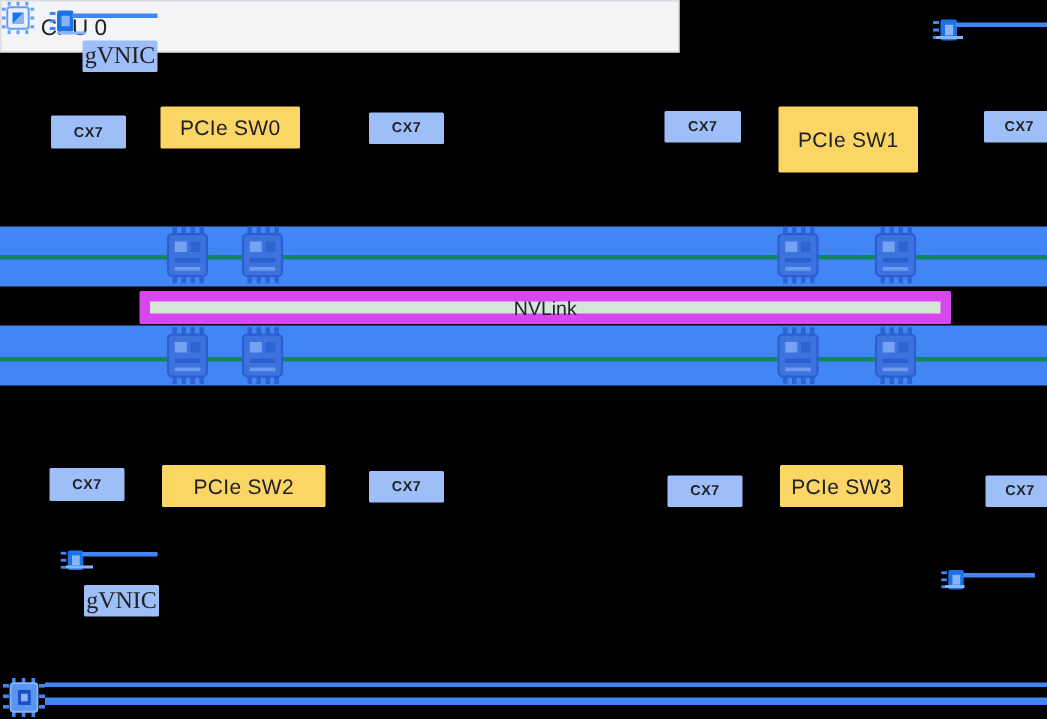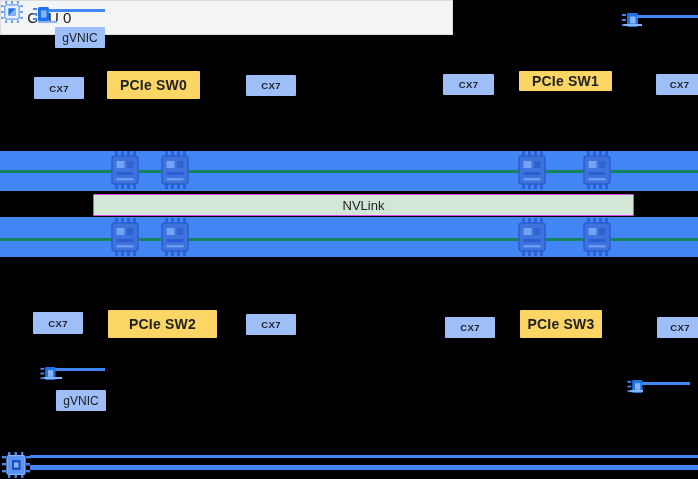--- a/index.html
+++ b/index.html
@@ -5,26 +5,26 @@
   html,body{margin:0;padding:0;background:#000;}
   #stage{
     position:relative;width:698px;height:479px;background:var(--background,#000);
     overflow:hidden;font-family:"Liberation Sans",sans-serif;color:#202124;
   }
   .box{
     position:absolute;box-sizing:border-box;display:flex;align-items:center;
     justify-content:center;text-align:center;border-radius:1px;
   }
   .cx7{background:var(--nic-light-blue,#9EBEF7);font-size:9.5px;letter-spacing:.4px;font-weight:700;margin-left:10px;}
-  .gvnic{background:var(--nic-light-blue,#9EBEF7);font-size:12px;}
-  .sw{background:var(--pcie-switch-yellow,#FBD665);font-size:14px;font-weight:700;letter-spacing:.2px;}
+  .gvnic{background:var(--nic-light-blue,#9EBEF7);font-size:16px;font-family:Liberation Serif, serif;}
+  .sw{background:var(--pcie-switch-yellow,#FBD665);font-size:14px;font-weight:400;letter-spacing:.2px;}
   .cpu{background:var(--cpu-box-gray,#F3F4F6);border:1px solid #DADCE0;font-size:15px;font-weight:500;gap:8px;}
   .band{position:absolute;left:0;width:698px;height:40px;background:var(--gpu-band-blue,#4285F4);}
   .gline{position:absolute;left:0;width:698px;height:3px;background:var(--nvlink-line-green,#12855F);}
-  .nvlink{background:var(--nvlink-green,#D2E7D5);border:1px solid #d946ef;font-size:13px;}
+  .nvlink{background:var(--nvlink-green,#D2E7D5);border:7px solid #d946ef;font-size:13px;}
   .hline{position:absolute;background:var(--link-line-blue,#4285F4);}
   .hline.lt{background:#8AB4F8;}
   svg.icon{position:absolute;display:block;}
 </style>
 </head>
 <body>
 
 <svg width="0" height="0" style="position:absolute" aria-hidden="true">
   <defs>
     <symbol id="sym-cpu" viewBox="0 0 24 24">
@@ -124,21 +124,21 @@
   </div>
   <div class="box sw" style="left:107px;top:71px;width:93px;height:28px">
     <span>PCIe SW0</span>
   </div>
   <div class="box cx7" style="left:236px;top:75px;width:50px;height:21px">
     <span>CX7</span>
   </div>
   <div class="box cx7" style="left:433px;top:74px;width:51px;height:21px">
     <span>CX7</span>
   </div>
-  <div class="box sw" style="left:519px;top:71px;width:93px;height:20px">
+  <div class="box sw" style="left:519px;top:71px;width:93px;height:44px">
     <span>PCIe SW1</span>
   </div>
   <div class="box cx7" style="left:646px;top:74px;width:47px;height:21px">
     <span>CX7</span>
   </div>
 
   <div class="band" style="top:151px"></div>
   <div class="gline" style="top:170px"></div>
   <svg class="icon" style="left:111px;top:151px" width="28" height="38">
       <use href="#sym-gpu"></use>

